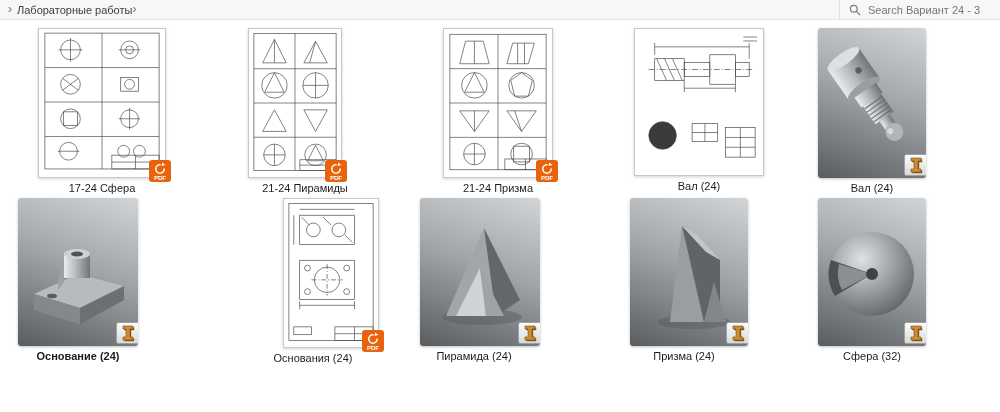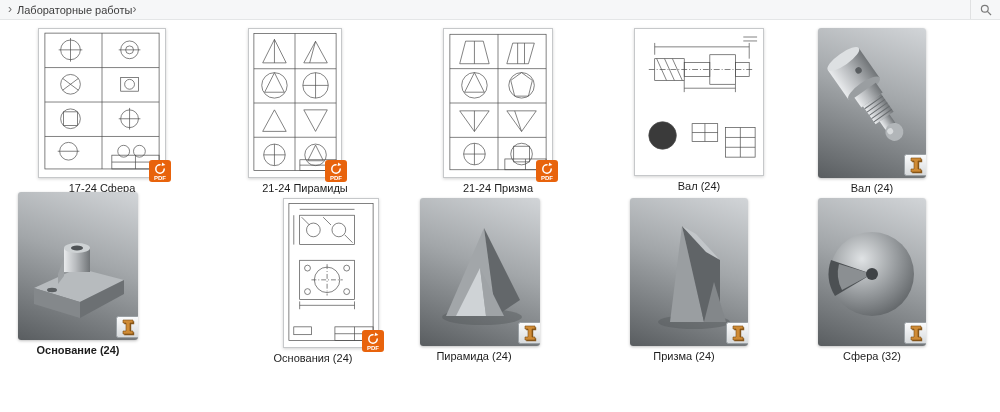--- a/index.html
+++ b/index.html
@@ -53,20 +53,21 @@
 <div class="topbar">
   <span class="crumb-chevron">›</span>
   <span class="crumb">Лабораторные работы</span>
   <span class="crumb-chevron">›</span>
 
   <div class="search-area">
     <svg width="12" height="12" viewBox="0 0 12 12">
       <circle cx="4.8" cy="4.8" r="3.4" fill="none" stroke="#7b7b7b" stroke-width="1.2"></circle>
       <line x1="7.4" y1="7.4" x2="11" y2="11" stroke="#7b7b7b" stroke-width="1.2"></line>
     </svg>
+    <input class="search-input" type="text" placeholder="Search Вариант 24 - 3" style="">
   </div>
 </div>
 
 <div class="canvas">
 
   <svg width="0" height="0" style="position:absolute">
     <defs>
       <linearGradient id="cylGrad" x1="0" y1="0" x2="1" y2="0">
         <stop offset="0" stop-color="#e9ebed"></stop>
           <stop offset=".45" stop-color="#b8bbbe"></stop>
@@ -276,21 +277,21 @@
         <svg width="24" height="22" viewBox="0 0 24 22">
           <rect x="0.5" y="0.5" width="23" height="21" rx="2" fill="url(#invBg)" stroke="#9aa0a4"></rect>
           <path d="M8.2,5.2 h10 v3 h-3 v8 h3 v3 h-10 v-3 h3 v-8 h-3 Z" fill="#8a5a1c"></path>
           <path d="M7,4 h10 v3 h-3 v8 h3 v3 H7 v-3 h3 V7 H7 Z" fill="#cf8b35" stroke="#7a4b12" stroke-width="0.6"></path>
         </svg>
       </div>
     </div>
     <div class="label">Вал (24)</div>
   </div>
 
-  <div class="tile" style="left:18px;top:172px;width:120px;font-weight:bold;">
+  <div class="tile" style="left:18px;top:178px;width:120px;font-weight:bold;">
     <div class="thumb render" style="width:120px;height:148px;">
       <svg class="art" viewBox="0 0 120 148">
         <polygon points="16,96 60,76 106,88 62,110" fill="#b7bbbe"></polygon>
         <polygon points="16,96 62,110 62,126 16,112" fill="#84888b"></polygon>
         <polygon points="62,110 106,88 106,102 62,126" fill="#6c7073"></polygon>
         <rect x="46" y="56" width="26" height="24" fill="url(#cylGrad)"></rect>
         <ellipse cx="59" cy="56" rx="13" ry="5" fill="#ced2d4"></ellipse>
         <ellipse cx="59" cy="56" rx="6" ry="2.4" fill="#4e5255"></ellipse>
         <polygon points="40,82 46,66 46,84 40,92" fill="#9da1a4"></polygon>
         <ellipse cx="34" cy="98" rx="5" ry="2.2" fill="#5a5e61"></ellipse>

